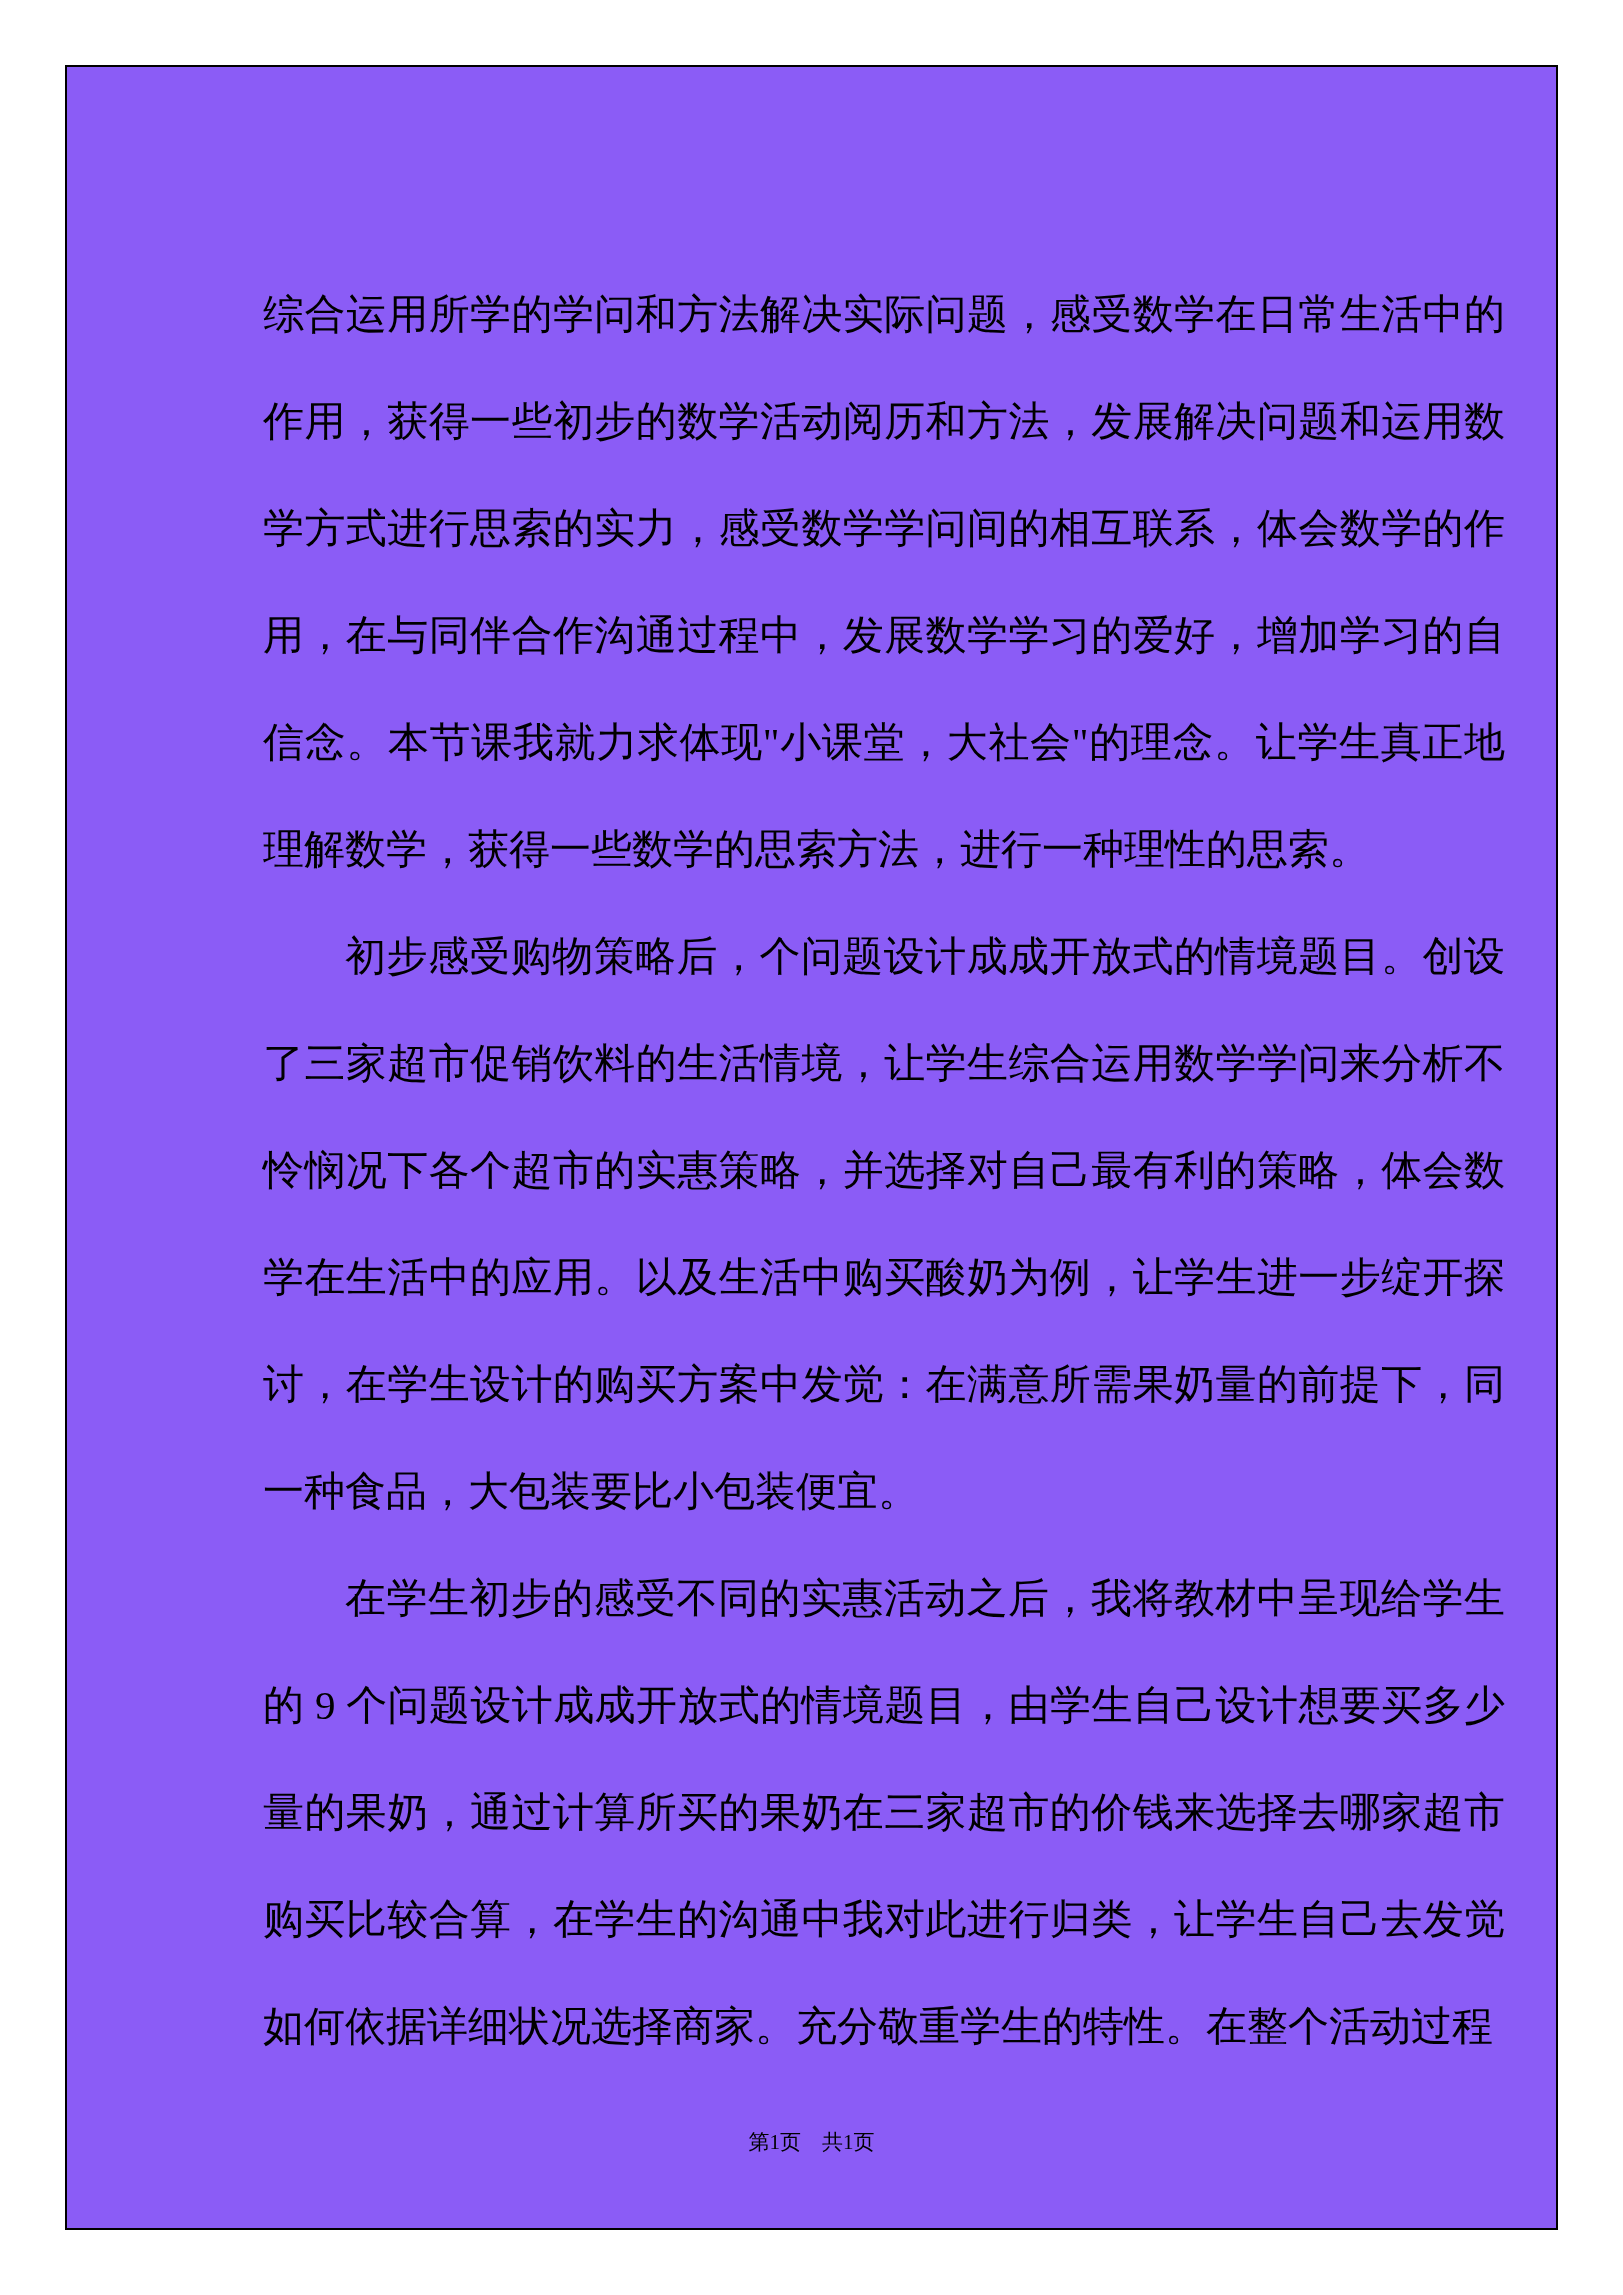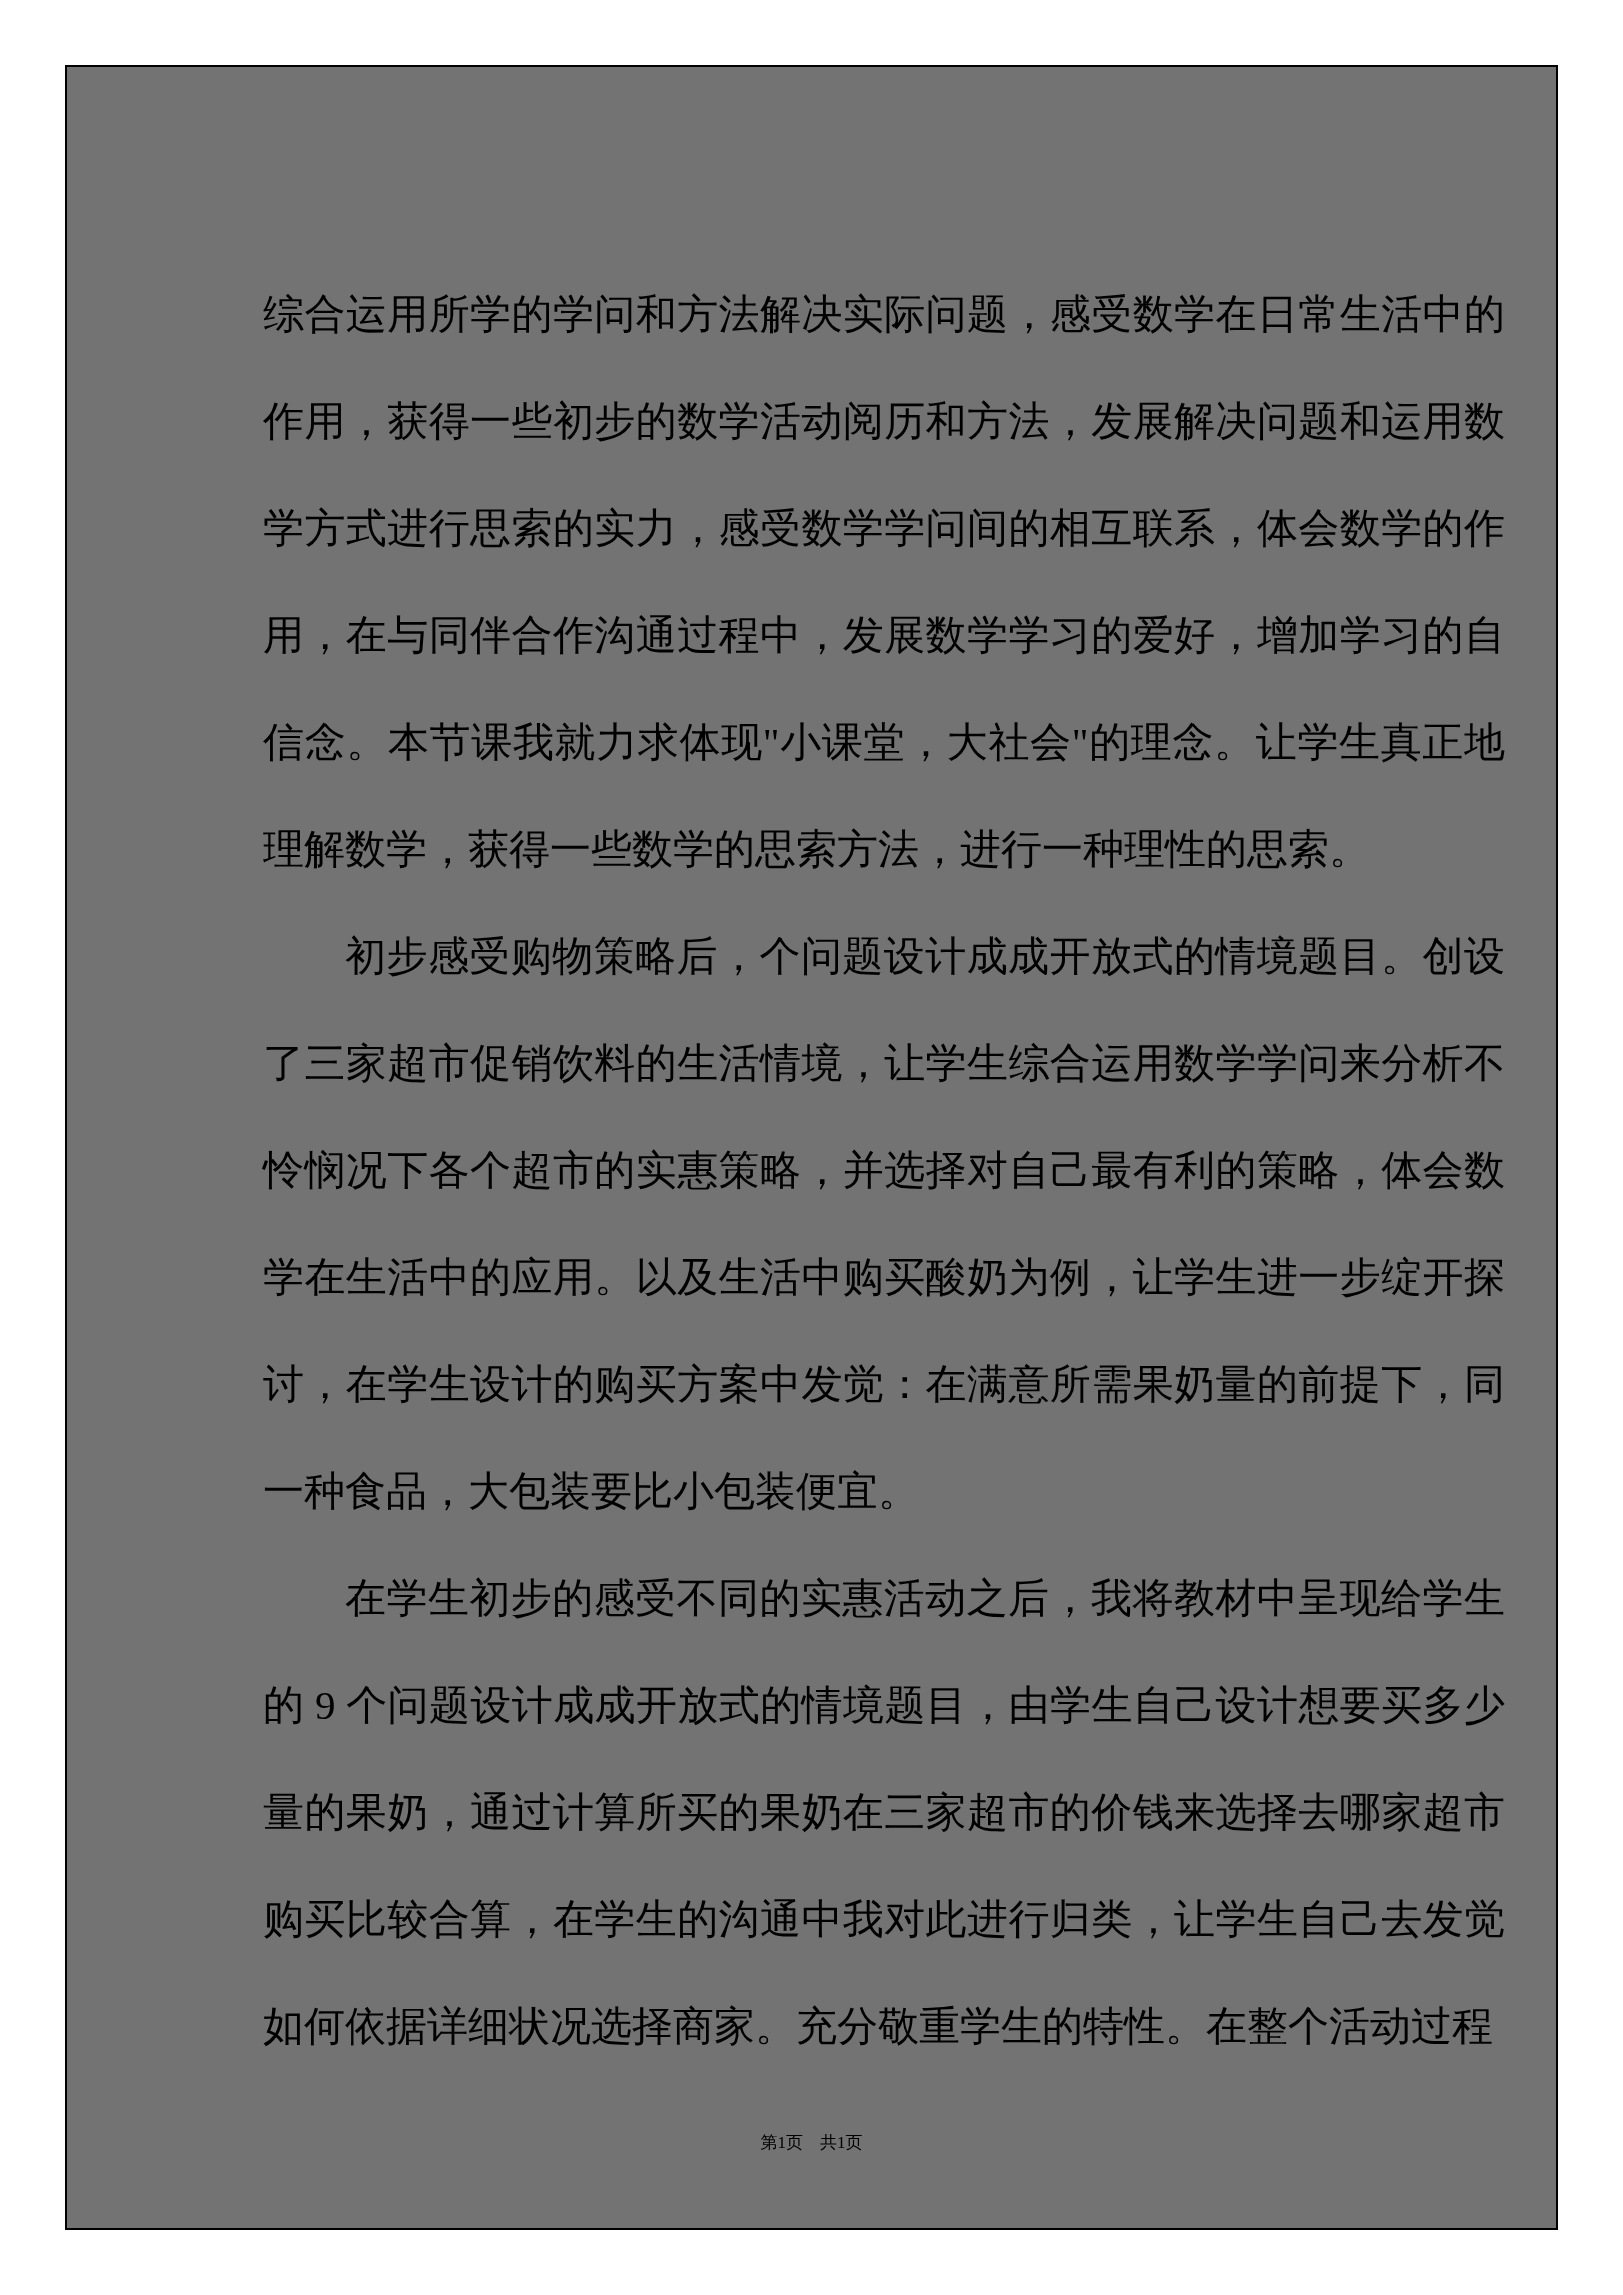--- a/index.html
+++ b/index.html
@@ -16,21 +16,21 @@
     font-family: "Liberation Serif", serif;
     color: #000000;
   }
   .page-frame {
     position: absolute;
     left: 65px;
     top: 65px;
     width: 1493px;
     height: 2165px;
     border: 2.2px solid #000000;
-    background: #737373;
+    background: #8b5cf6;
   }
   .doc-body {
     position: absolute;
     left: 196px;
     top: 194px;
     width: 1242px;
     font-size: 41px;
     line-height: 107px;
     text-align: justify;
     text-justify: inter-ideograph;
@@ -45,21 +45,21 @@
   }
   .doc-body p.continuation {
     text-indent: 0;
   }
   .page-footer {
     position: absolute;
     left: 65px;
     top: 2129px;
     width: 1493px;
     text-align: center;
-    font-size: 17px;
+    font-size: 21px;
     line-height: 27px;
     font-family: "Liberation Serif", serif;
     color: #000000;
   }
 </style>
 </head>
 <body>
 
 <div class="page-frame">
   <div class="doc-body">

